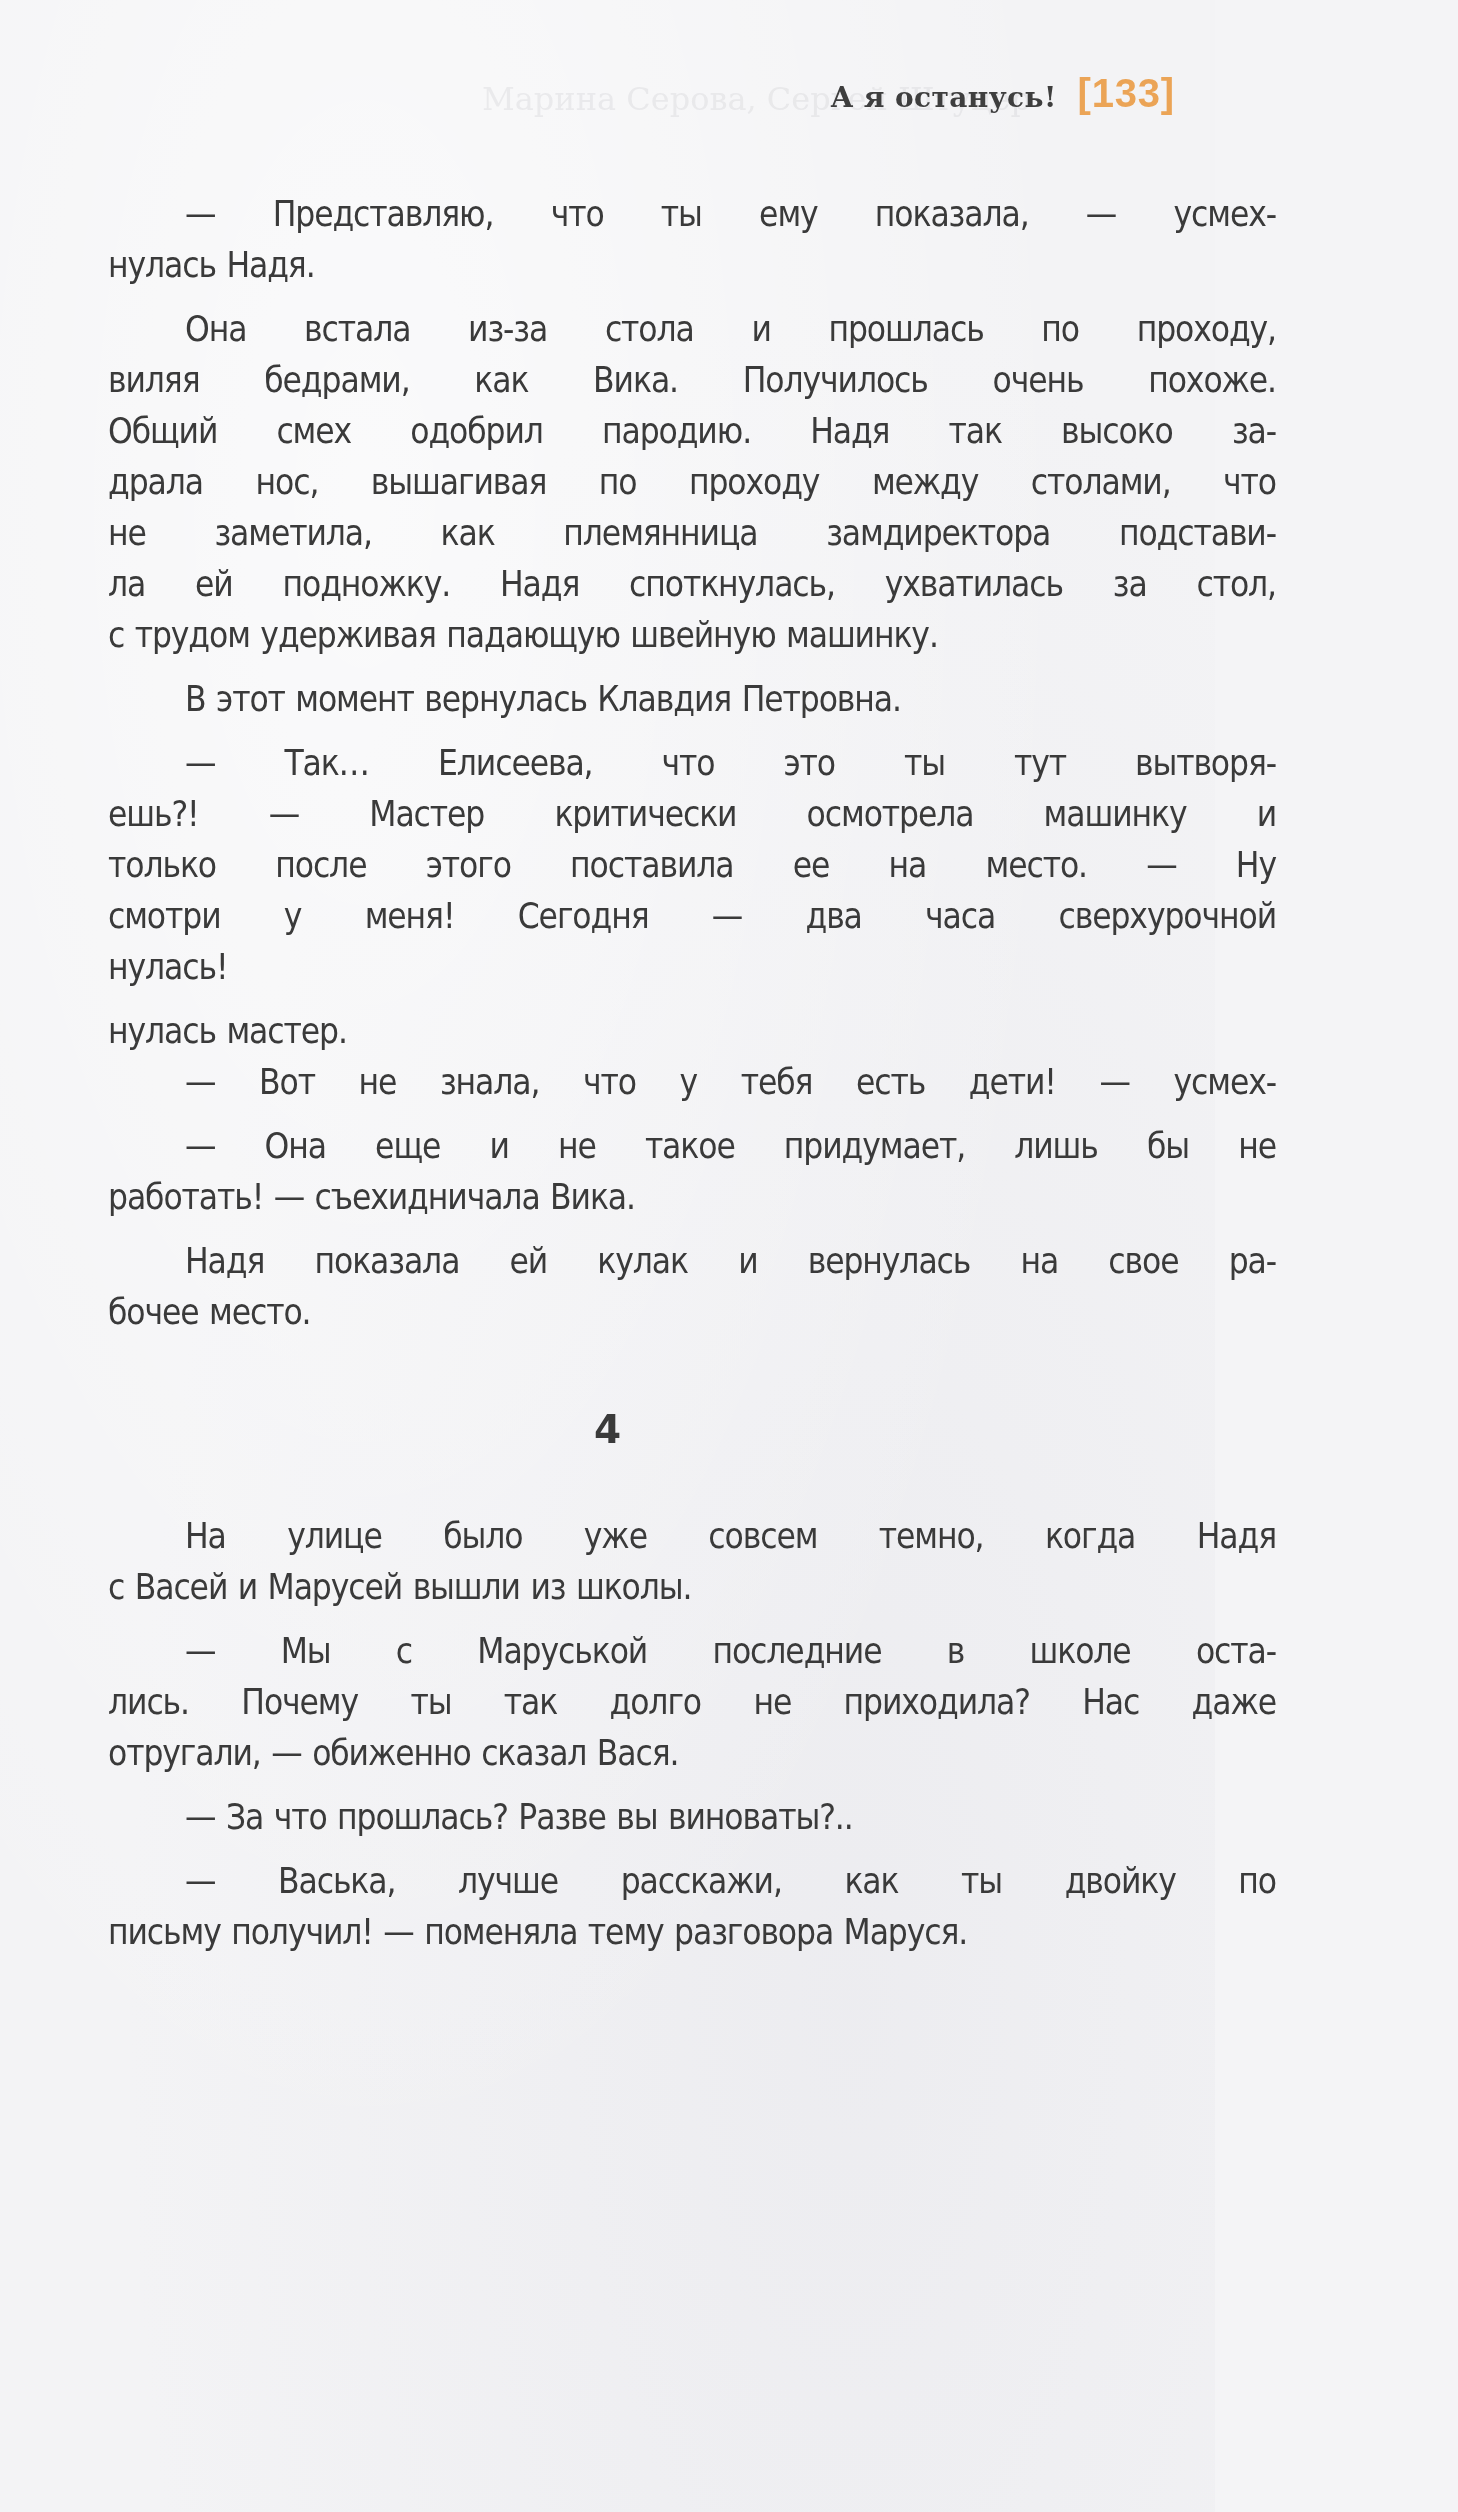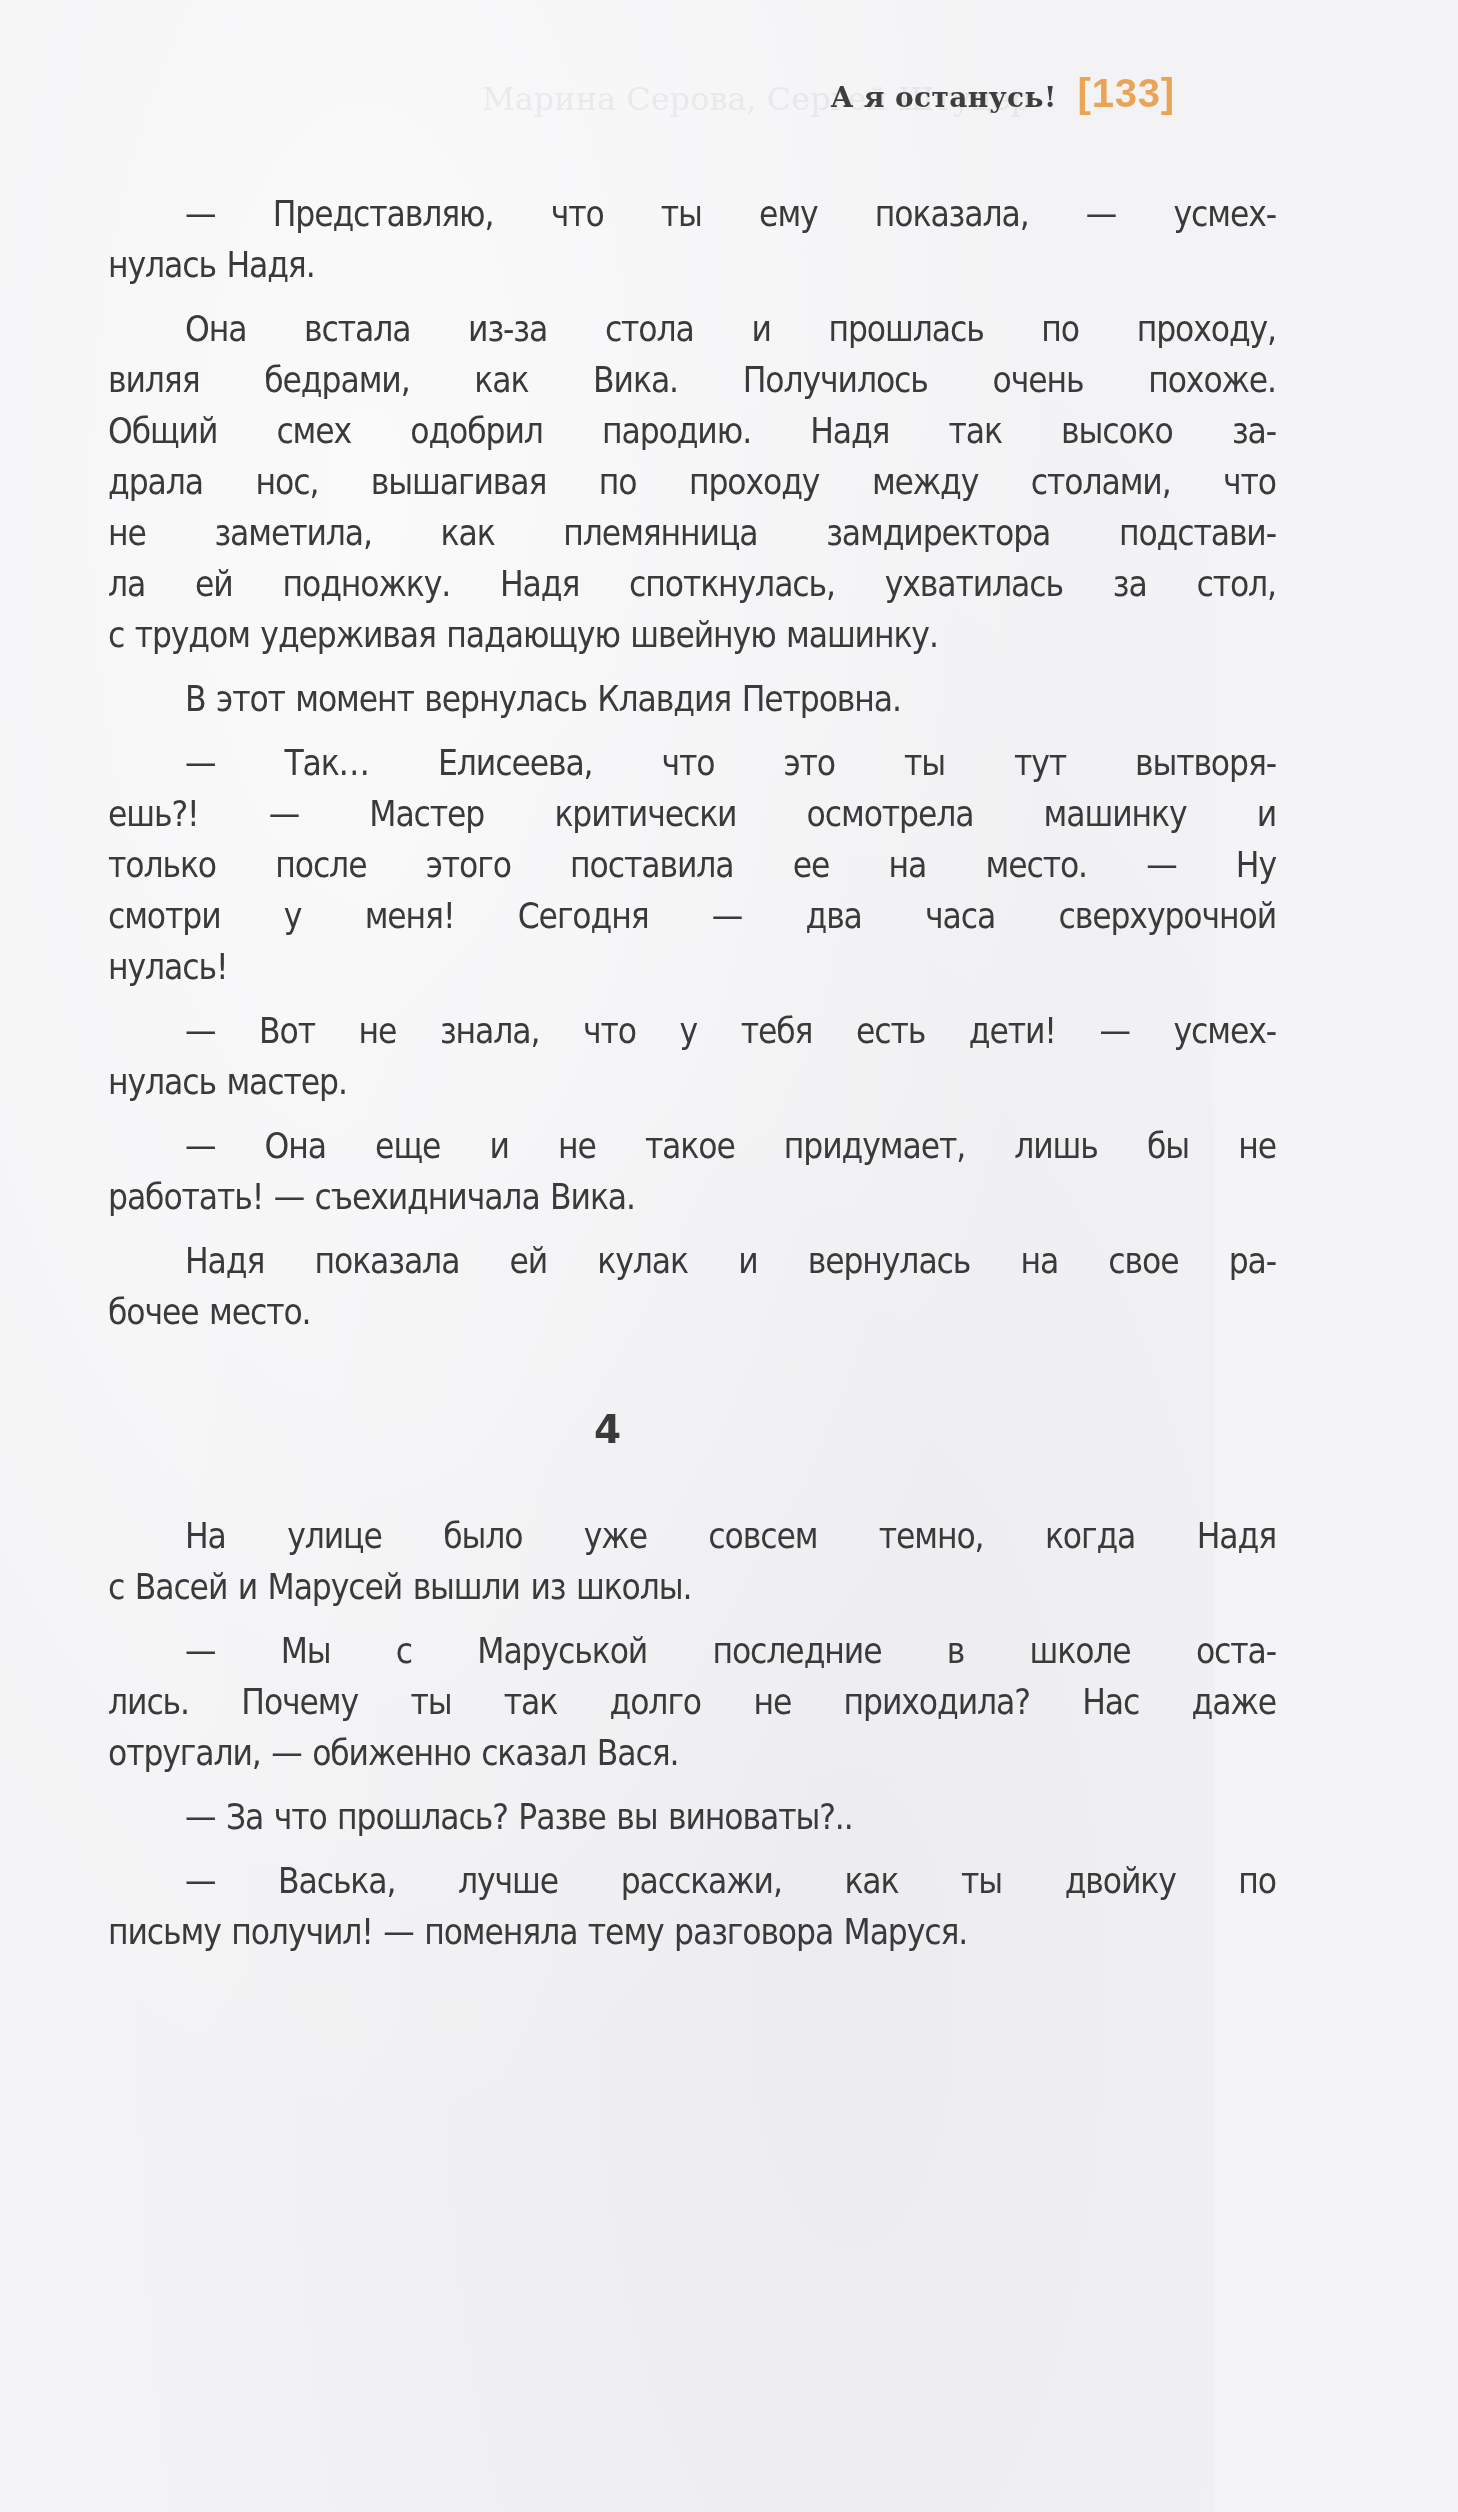--- a/index.html
+++ b/index.html
@@ -128,22 +128,22 @@
           <span class="line first last">В этот момент вернулась Клавдия Петровна.</span>
         </p>
         <p class="para" style="text-indent: 0px; margin-top: 8px;">
           <span class="line first">— Так… Елисеева, что это ты тут вытворя-</span>
           <span class="line">ешь?! — Мастер критически осмотрела машинку и</span>
           <span class="line">только после этого поставила ее на место. — Ну</span>
           <span class="line">смотри у меня! Сегодня — два часа сверхурочной</span>
           <span class="line last">нулась!</span>
         </p>
         <p class="para" style="text-indent: 0px;">
+          <span class="line last">нулась мастер.</span>
           <span class="line first">— Вот не знала, что у тебя есть дети! — усмех-</span>
-          <span class="line last">нулась мастер.</span>
         </p>
         <p class="para" style="text-indent: 0px;">
           <span class="line first">— Она еще и не такое придумает, лишь бы не</span>
           <span class="line last">работать! — съехидничала Вика.</span>
         </p>
         <p class="para" style="text-indent: 0px;">
           <span class="line first">Надя показала ей кулак и вернулась на свое ра-</span>
           <span class="line last">бочее место.</span>
         </p>
       </div>

